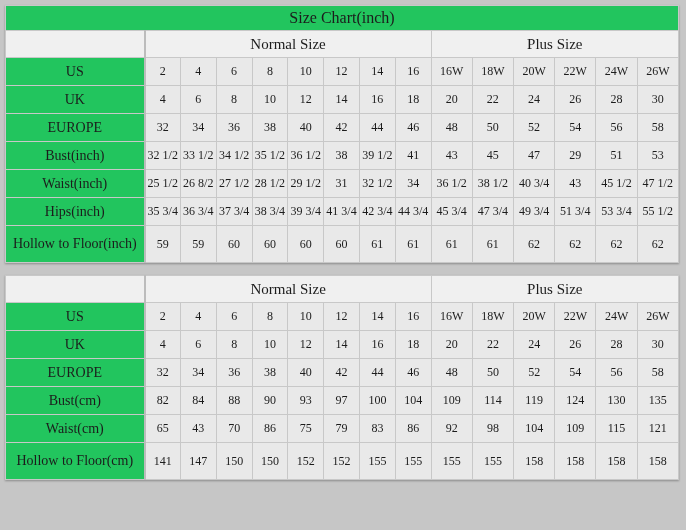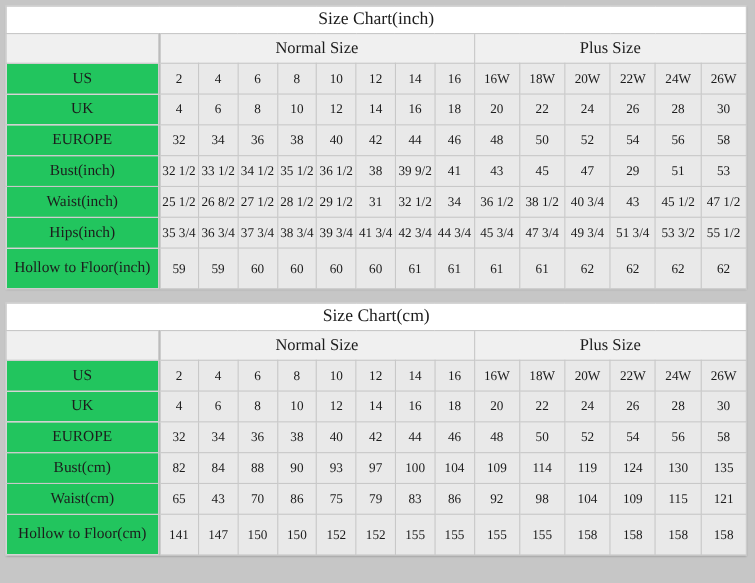--- a/index.html
+++ b/index.html
@@ -31,21 +31,21 @@
   col.c-plus   { width: 41.2px; }
   td {
     border: 1px solid #c8c8c8;
     text-align: center;
     vertical-align: middle;
     padding: 0;
     overflow: hidden;
     white-space: nowrap;
   }
   tr.row-title td {
-    background: #ffffff;
+    background: #22c55e;
     font-size: 16px;
   }
   tr.row-group td {
     background: #f0f0f0;
     font-size: 15px;
   }
   td.label-cell {
     background: #22c55e;
     font-size: 14px;
     border-right: 2px solid #bcbcbc;
@@ -145,21 +145,21 @@
           <td class="value-cell">58</td>
         </tr>
         <tr class="row-data">
           <td class="label-cell">Bust(inch)</td>
           <td class="value-cell">32 1/2</td>
           <td class="value-cell">33 1/2</td>
           <td class="value-cell">34 1/2</td>
           <td class="value-cell">35 1/2</td>
           <td class="value-cell">36 1/2</td>
           <td class="value-cell">38</td>
-          <td class="value-cell">39 9/2</td>
+          <td class="value-cell">39 1/2</td>
           <td class="value-cell">41</td>
           <td class="value-cell">43</td>
           <td class="value-cell">45</td>
           <td class="value-cell">47</td>
           <td class="value-cell">29</td>
           <td class="value-cell">51</td>
           <td class="value-cell">53</td>
         </tr>
         <tr class="row-data">
           <td class="label-cell">Waist(inch)</td>
@@ -185,21 +185,21 @@
           <td class="value-cell">37 3/4</td>
           <td class="value-cell">38 3/4</td>
           <td class="value-cell">39 3/4</td>
           <td class="value-cell">41 3/4</td>
           <td class="value-cell">42 3/4</td>
           <td class="value-cell">44 3/4</td>
           <td class="value-cell">45 3/4</td>
           <td class="value-cell">47 3/4</td>
           <td class="value-cell">49 3/4</td>
           <td class="value-cell">51 3/4</td>
-          <td class="value-cell">53 3/2</td>
+          <td class="value-cell">53 3/4</td>
           <td class="value-cell">55 1/2</td>
         </tr>
         <tr class="row-data row-tall">
           <td class="label-cell">Hollow to Floor(inch)</td>
           <td class="value-cell">59</td>
           <td class="value-cell">59</td>
           <td class="value-cell">60</td>
           <td class="value-cell">60</td>
           <td class="value-cell">60</td>
           <td class="value-cell">60</td>
@@ -226,23 +226,20 @@
         <col class="c-normal">
         <col class="c-normal">
         <col class="c-plus">
         <col class="c-plus">
         <col class="c-plus">
         <col class="c-plus">
         <col class="c-plus">
         <col class="c-plus">
       </colgroup>
       <tbody>
-        <tr class="row-title">
-          <td colspan="15">Size Chart(cm)</td>
-        </tr>
         <tr class="row-group">
           <td class="label-cell corner-cell"></td>
           <td colspan="8">Normal Size</td>
           <td colspan="6">Plus Size</td>
         </tr>
         <tr class="row-data">
           <td class="label-cell">US</td>
           <td class="value-cell">2</td>
           <td class="value-cell">4</td>
           <td class="value-cell">6</td>

